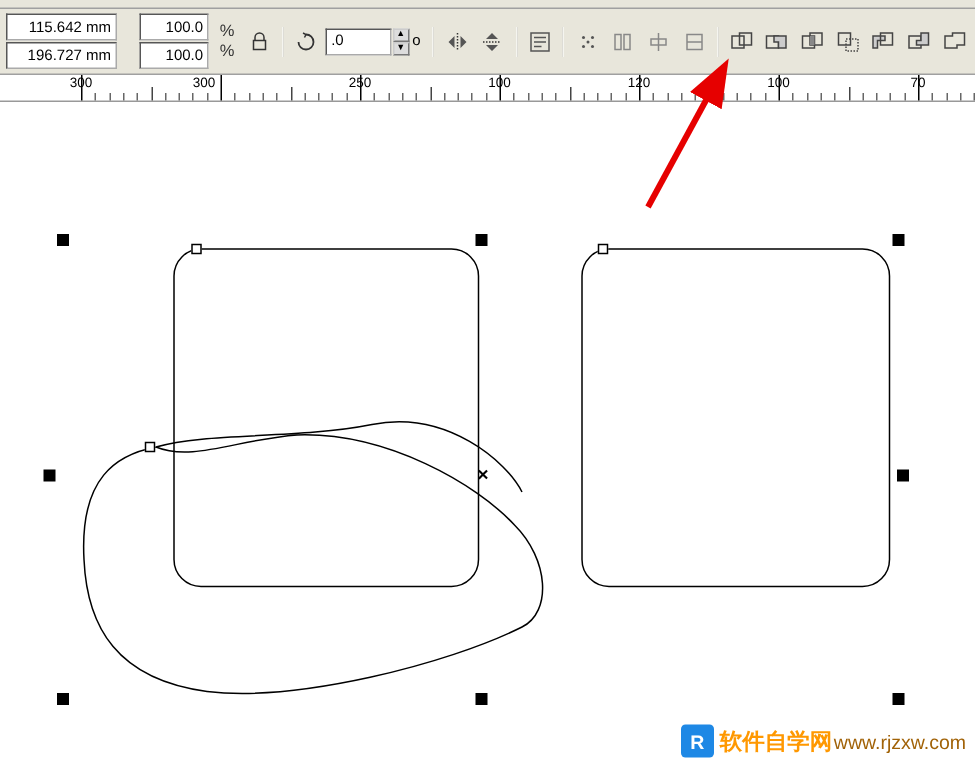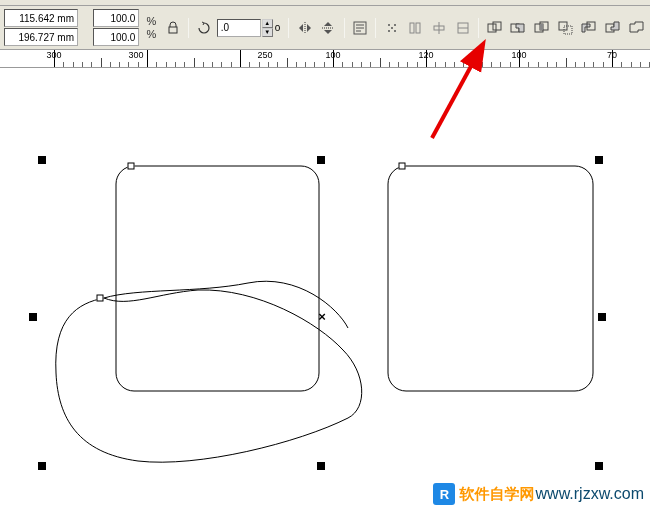--- a/index.html
+++ b/index.html
@@ -196,22 +196,22 @@
       justify-content: center;
       border-radius: 3px;
       font-size: 13px;
     }
     .watermark .text1 {
       color: #ff9800;
       font-weight: bold;
       font-size: 15px;
     }
     .watermark .text2 {
-      color: #0c4a6e;
-      font-size: 16px;
+      color: #a16207;
+      font-size: 13px;
       margin-left: -2px;
       align-self: flex-end;
       margin-bottom: 1px;
     }
     svg.shape {
       position: absolute;
       overflow: visible;
     }
   </style>
 </head>
@@ -364,21 +364,21 @@
     <div class="ruler-tick-minor" style="left: 156.3px;"></div>
     <div class="ruler-tick-minor" style="left: 165.6px;"></div>
     <div class="ruler-tick-minor" style="left: 174.9px;"></div>
     <div class="ruler-tick-minor" style="left: 184.2px;"></div>
     <div class="ruler-tick-mid" style="left: 193.5px;"></div>
     <div class="ruler-tick-minor" style="left: 202.8px;"></div>
     <div class="ruler-tick-minor" style="left: 212.1px;"></div>
     <div class="ruler-tick-minor" style="left: 221.4px;"></div>
     <div class="ruler-tick-minor" style="left: 230.7px;"></div>
     <div class="ruler-tick-major" style="left: 240px;"></div>
-    <div class="ruler-label" style="left: 240px; margin-left: 25px;">250</div>
+    <div class="ruler-label" style="left: 240px;">250</div>
     <div class="ruler-tick-minor" style="left: 249.3px;"></div>
     <div class="ruler-tick-minor" style="left: 258.6px;"></div>
     <div class="ruler-tick-minor" style="left: 267.9px;"></div>
     <div class="ruler-tick-minor" style="left: 277.2px;"></div>
     <div class="ruler-tick-mid" style="left: 286.5px;"></div>
     <div class="ruler-tick-minor" style="left: 295.8px;"></div>
     <div class="ruler-tick-minor" style="left: 305.1px;"></div>
     <div class="ruler-tick-minor" style="left: 314.4px;"></div>
     <div class="ruler-tick-minor" style="left: 323.7px;"></div>
     <div class="ruler-tick-major" style="left: 333px;"></div>

